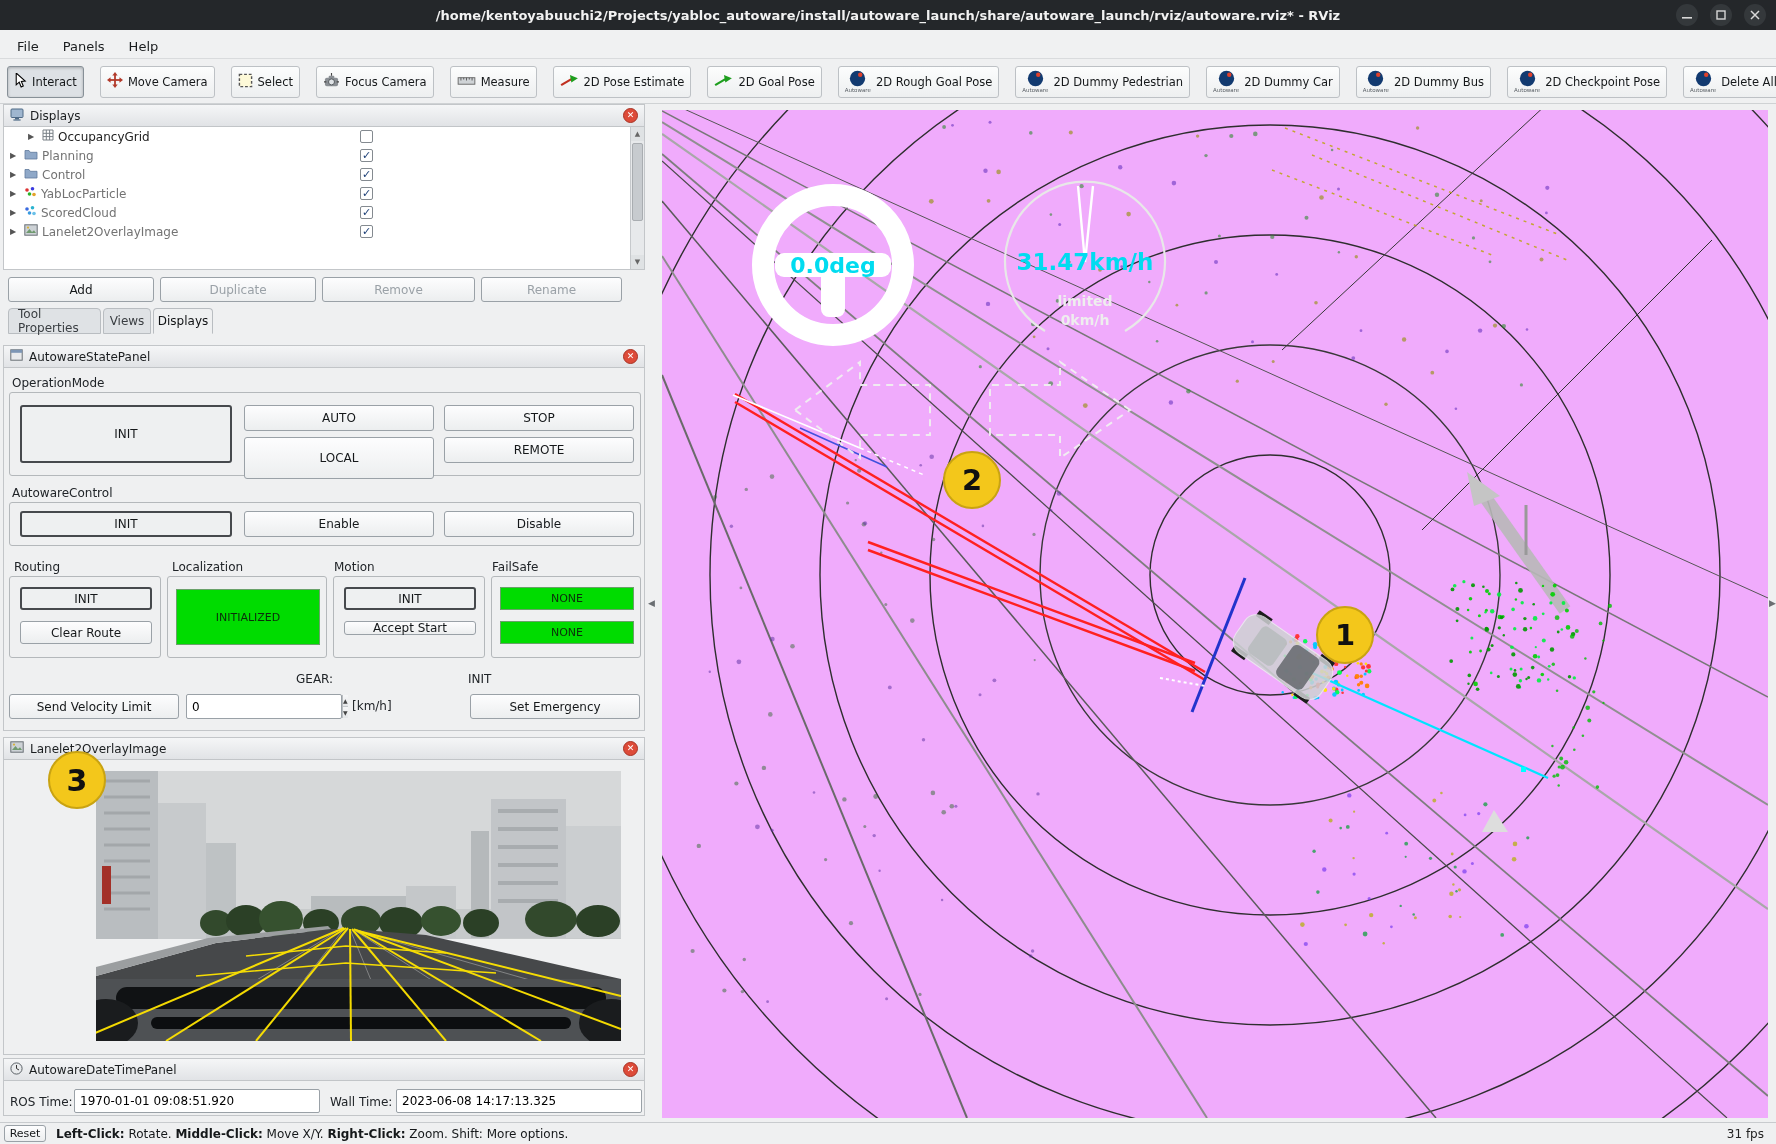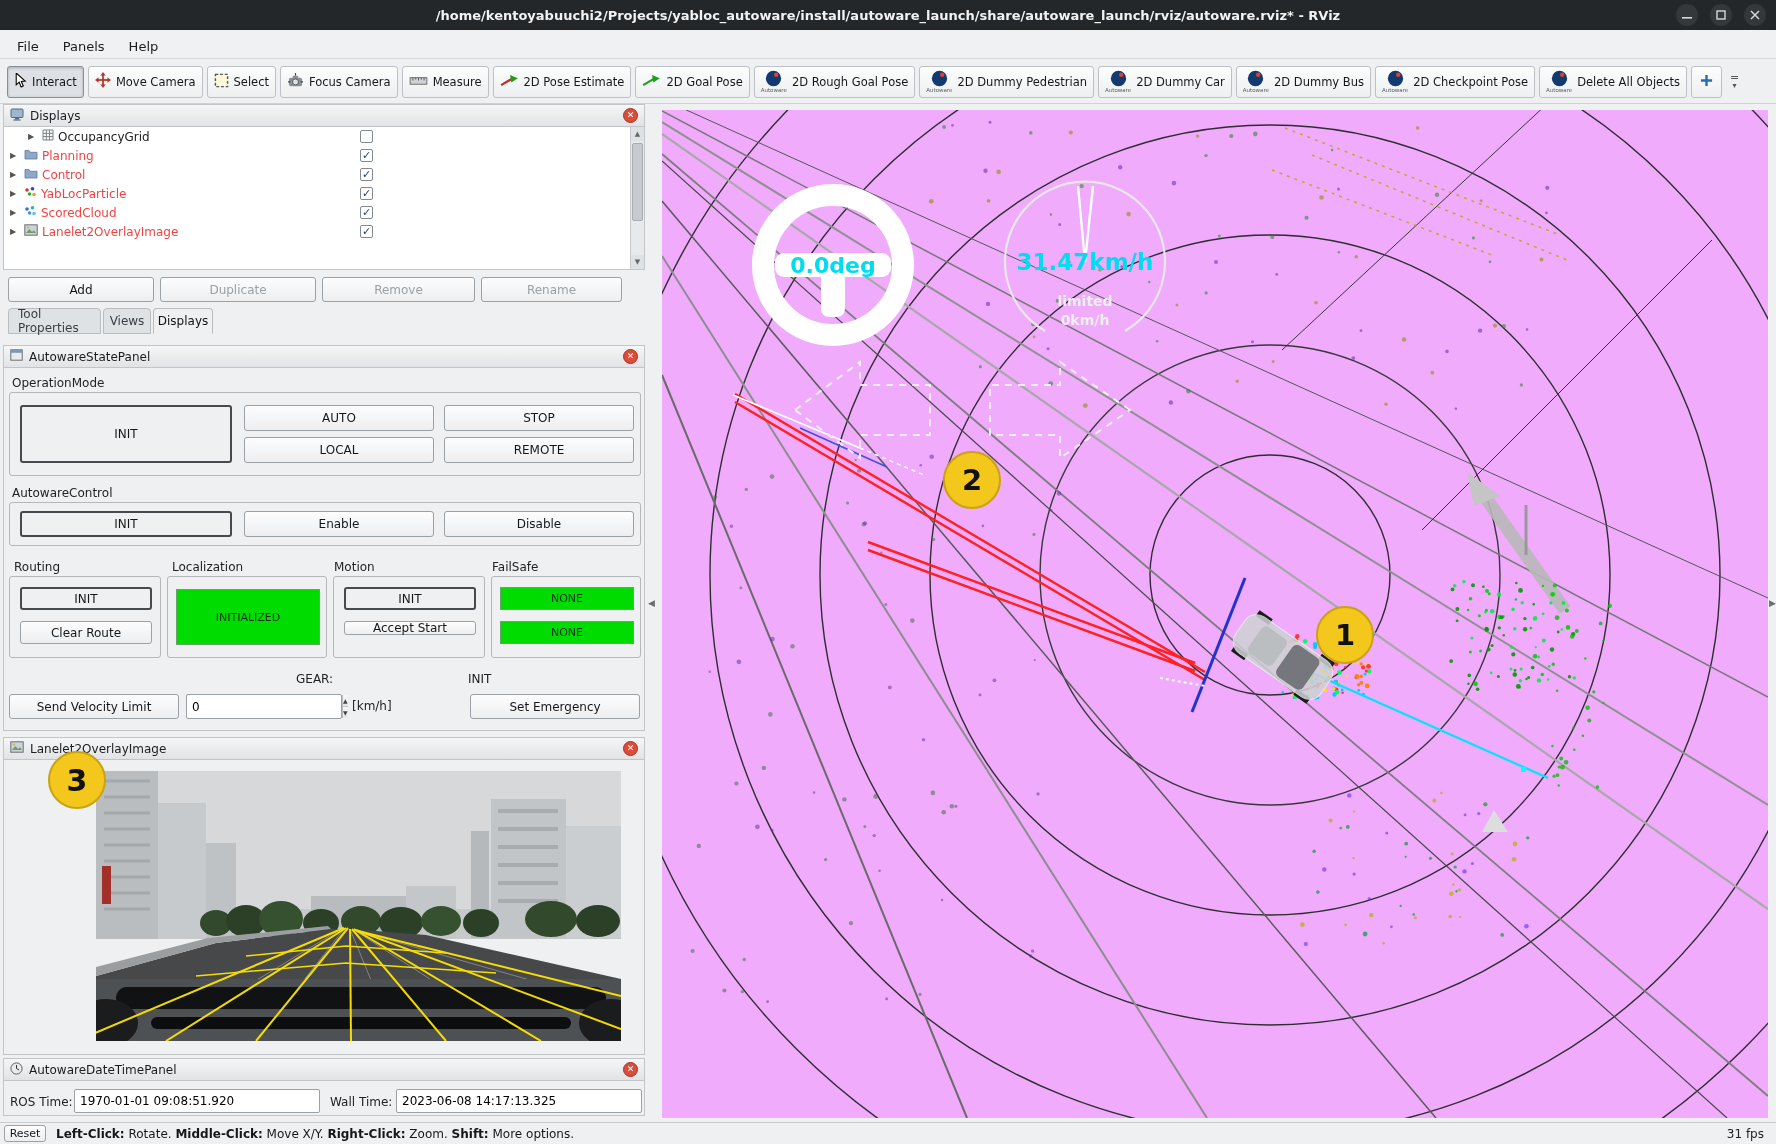--- a/index.html
+++ b/index.html
@@ -7,36 +7,36 @@
   .app{position:relative;width:1776px;height:1144px;background:#eff0f1;overflow:hidden;font-size:12px;color:#1a1d1f;box-shadow:0 0 0 1px #8a8d90}
   
   .titlebar{position:absolute;left:0;top:0;width:100%;height:30px;background:#24272a;display:flex;align-items:center;justify-content:center}
   .titlebar .title{color:#f2f2f2;font-size:13px;font-weight:bold}
   .winbtns{position:absolute;right:10px;top:4px;display:flex;gap:12px}
   .wbtn{width:22px;height:22px;border-radius:50%;display:flex;align-items:center;justify-content:center;color:#d8d8d8;font-size:11px;background:#34383b;cursor:pointer}
   
   .menubar{position:absolute;left:0;top:30px;width:100%;height:29px;background:#f0f1f2;border-bottom:1px solid #d9dbdd;display:flex;align-items:flex-end;padding-left:6px;gap:2px}
   .menuitem{padding:4px 11px;font-size:13px;border-radius:3px;cursor:pointer}
   
-  .toolbar{position:absolute;left:0;top:60px;width:100%;height:44px;background:#eff0f1;border-bottom:1px solid #cfd2d4;display:flex;align-items:center;padding:0 7px;gap:4px}
+  .toolbar{position:absolute;left:0;top:60px;width:100%;height:44px;background:#eff0f1;border-bottom:1px solid #cfd2d4;display:flex;align-items:center;padding:0 7px;gap:16px}
   .tool{display:flex;align-items:center;gap:5px;height:32px;padding:0 6px;border:1px solid #bdc1c5;border-radius:3px;background:linear-gradient(#fcfdfd,#edeff0);font-size:11.5px;color:#15181a;cursor:pointer;white-space:nowrap}
   .tool.active{background:#dde1e5;border-color:#879097;box-shadow:inset 0 1px 3px rgba(0,0,0,.25)}
   .icwrap{display:flex;flex-direction:column;align-items:center;line-height:1}
   .cap{font-size:5.5px;color:#5a6066;margin-top:1px}
   .ovf{display:flex;flex-direction:column;align-items:center;line-height:.8;color:#555;font-size:11px}
   
   .panel{position:absolute;background:#eff0f1;border:1px solid #c3c6c9}
   .phead{height:22px;background:linear-gradient(#f5f6f7,#e1e3e6);border-bottom:1px solid #c2c5c8;display:flex;align-items:center;padding:0 6px;gap:6px;font-size:12px}
   .ptitle{flex:1}
   .pclose{width:15px;height:15px;border-radius:50%;background:#dd4b39;border:1px solid #a83325;color:#fff;font-size:9px;font-weight:bold;display:flex;align-items:center;justify-content:center;cursor:pointer;line-height:1}
   .tree{position:absolute;left:0;top:22px;right:0;bottom:0;background:#fff;overflow:hidden}
   .trow{position:relative;height:19px;display:flex;align-items:center;padding-left:6px;gap:4px;font-size:12px;cursor:pointer}
   .trow.indent{padding-left:24px}
   .exp{width:10px;color:#555;font-size:8px}
-  .rlabel{color:#ef4444}
+  .rlabel{color:#737373}
   .rlabel.plain{color:#222}
   .cb{position:absolute;left:356px;top:3px;width:13px;height:13px;background:#fff;border:1px solid #848a90;border-radius:2px;font-size:11px;text-align:center;color:#1c3f77;cursor:pointer;line-height:12px}
   .cb.checked::after{content:"\2713"}
   .scroll{position:absolute;right:0;top:0;bottom:0;width:14px;background:#e7e9eb;border-left:1px solid #c6c9cc}
   .sarr{position:absolute;left:0;width:13px;height:14px;background:#dfe2e4;color:#666;font-size:7px;text-align:center;line-height:14px;cursor:pointer}
   .sthumb{position:absolute;left:1px;top:16px;width:11px;height:78px;background:#c7cbcf;border:1px solid #a9adb1;border-radius:2px;cursor:pointer}
   
   .btn{position:absolute;display:flex;align-items:center;justify-content:center;border:1px solid #9aa1a7;border-radius:3px;background:linear-gradient(#fdfdfe,#eceeef);font-size:12px;color:#15181a;cursor:pointer}
   .btn.dis{color:#9aa1a7}
   .btn.emph{border:2px solid #46494d;background:#eef0f1}
@@ -319,21 +319,21 @@
           </svg></span>
       <span class="ptitle">AutowareStatePanel</span>
       <span class="pclose">✕</span>
     </div>
 
     <div class="slabel" style="left:8px;top:30px">OperationMode</div>
     <div class="group" style="left:5px;top:46px;width:632px;height:84px">
       <div class="btn emph" style="left:10px;top:12px;width:212px;height:58px">INIT</div>
       <div class="btn" style="left:234px;top:12px;width:190px;height:26px">AUTO</div>
       <div class="btn" style="left:434px;top:12px;width:190px;height:26px">STOP</div>
-      <div class="btn" style="left:234px;top:44px;width:190px;height:26px">LOCAL</div>
+      <div class="btn" style="left:234px;top:44px;width:190px;height:42px">LOCAL</div>
       <div class="btn" style="left:434px;top:44px;width:190px;height:26px">REMOTE</div>
     </div>
 
     <div class="slabel" style="left:8px;top:140px">AutowareControl</div>
     <div class="group" style="left:5px;top:156px;width:632px;height:44px">
       <div class="btn emph" style="left:10px;top:8px;width:212px;height:26px">INIT</div>
       <div class="btn" style="left:234px;top:8px;width:190px;height:26px">Enable</div>
       <div class="btn" style="left:434px;top:8px;width:190px;height:26px">Disable</div>
     </div>
 
@@ -936,17 +936,17 @@
         <circle cx="310" cy="370" r="28" fill="#f3c71b" stroke="#c9a312" stroke-width="2"></circle>
         <text x="310" y="380" text-anchor="middle" font-size="29" font-weight="bold" fill="#111">2</text>
       </g>
     </svg>
   </div>
 
   <div class="marker" style="left:48px;top:751px">3</div>
 
   <div class="statusbar">
     <div class="btn" style="position:relative;left:4px;top:0;width:42px;height:17px;font-size:11px">Reset</div>
-    <div style="margin-left:14px"><span style="font-weight: bold;">Left-Click:</span><span> Rotate.  </span><span style="font-weight: bold;">Middle-Click:</span><span> Move X/Y.  </span><span style="font-weight: bold;">Right-Click:</span><span> Zoom.  </span><span style="font-weight: bold;">Shift:</span><span> More options.</span></div>
+    <div style="margin-left:14px"><span style="font-weight: bold;">Left-Click:</span><span> Rotate.  </span><span style="font-weight: bold;">Middle-Click:</span><span> Move X/Y.  </span><span style="font-weight: bold;">Right-Click:</span><span> Zoom.  </span><span style="font-weight: normal;">Shift:</span><span> More options.</span></div>
     <div class="fps">31 fps</div>
   </div>
 
 </div>
 
 </body></html>

